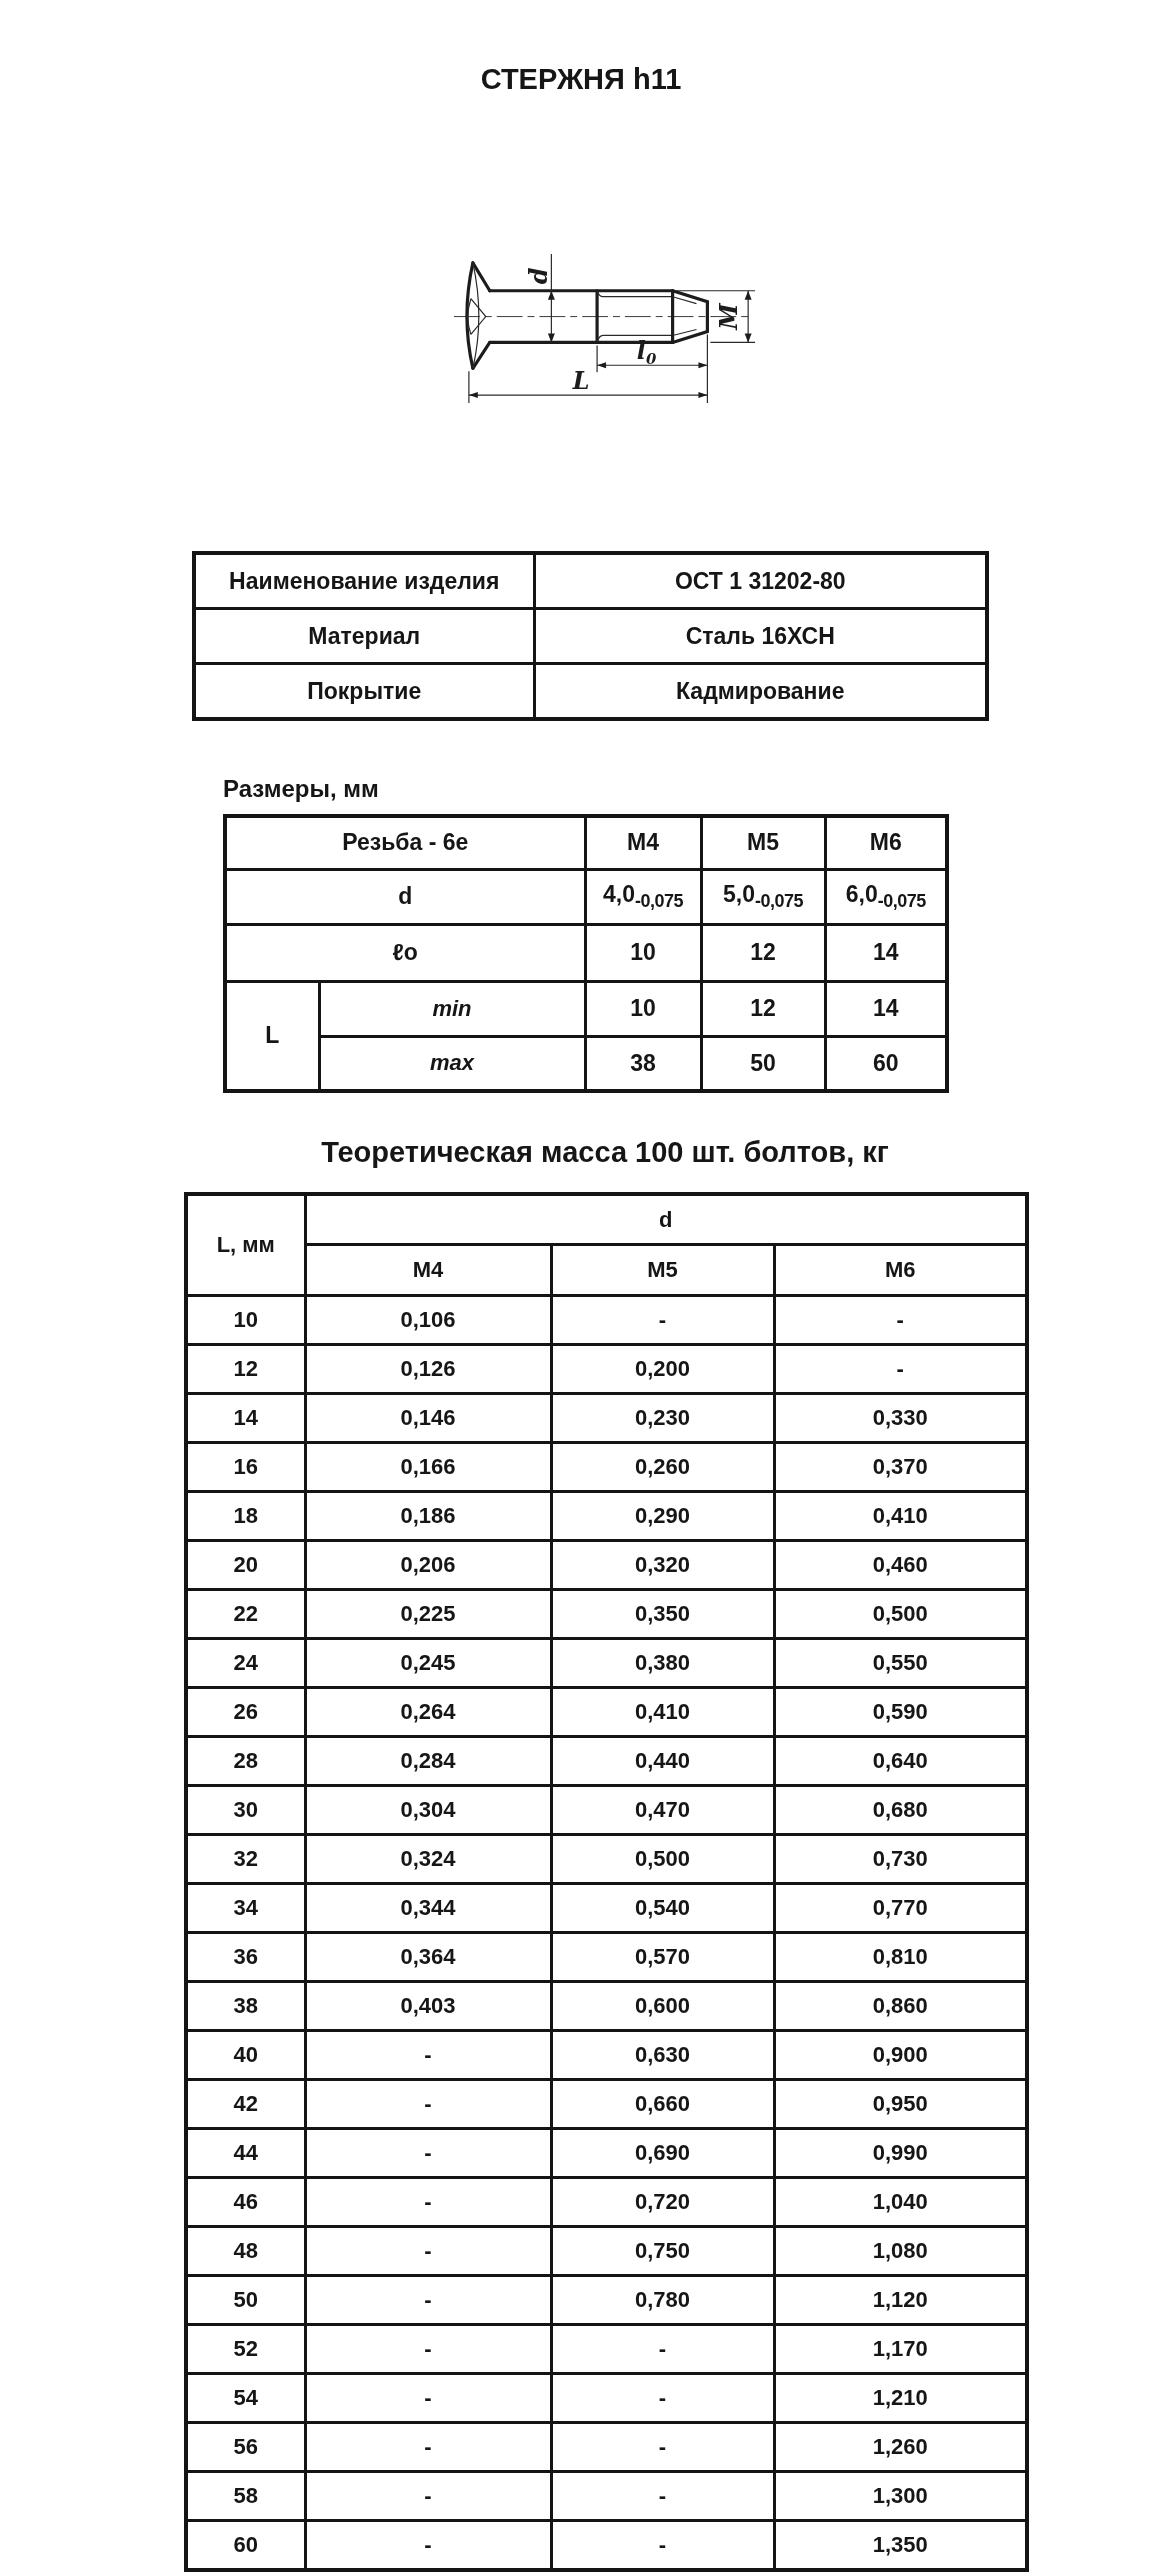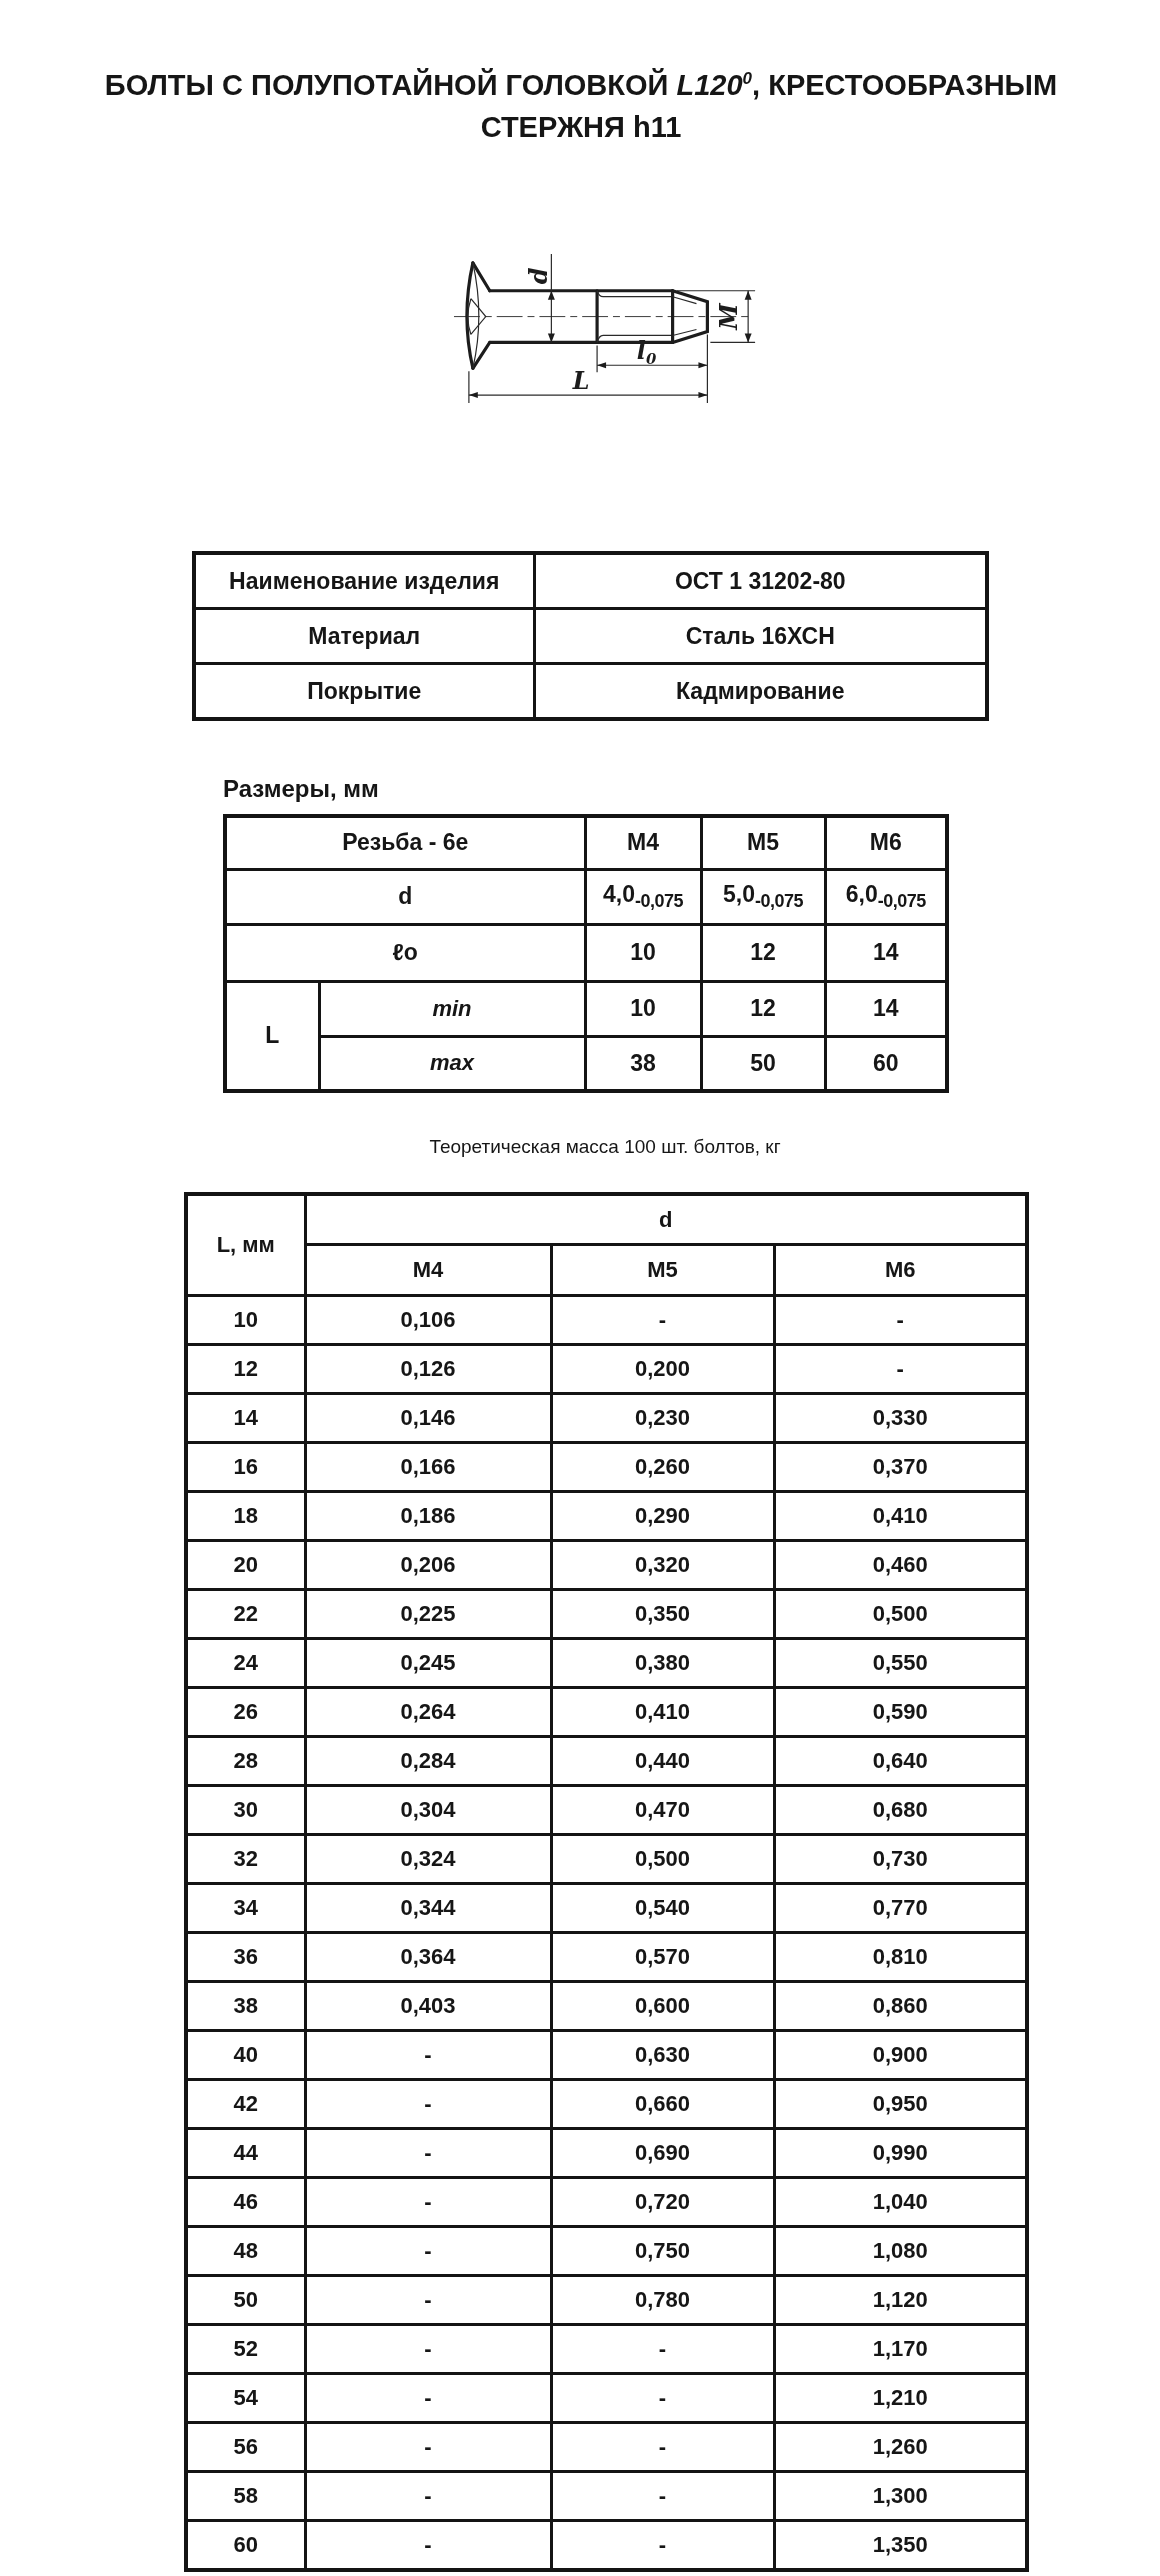--- a/index.html
+++ b/index.html
@@ -42,21 +42,21 @@
   #dim-table { left:223px; top:814px; }
   #dim-table table { width:723px; border:4px solid #141414; }
   #dim-table td { font-size:23px; }
   #dim-table sub { font-size:18px; vertical-align:-5px; letter-spacing:-0.5px; }
   #dim-table .it { font-style:italic; font-size:22px; }
   .r53 { height:53px; } .r55 { height:55px; } .r57 { height:57px;margin-top:32px; }
 
   
   #mass-caption {
     left:184px; top:1136px; width:842px;
-    text-align:center; font-size:19px; font-weight:normal;
+    text-align:center; font-size:29px; font-weight:bold;
   }
   #mass-table { left:184px; top:1192px; }
   #mass-table table { width:842px; border:4px solid #141414; }
   #mass-table td { font-size:22px; }
   #mass-table thead tr.h1 td { height:47px; }
   #mass-table thead tr.h2 td { height:48px; }
   #mass-table tbody tr { height:49px; }
 
   
   #drawing { left:452px; top:246px; }
@@ -66,21 +66,20 @@
   #drawing .arr  { fill:#1c1c1c; stroke:none; }
   #drawing text {
     font-family:"DejaVu Serif", serif; font-style:italic; font-weight:bold;
     fill:#1c1c1c; font-size:24px;
   }
 </style>
 </head>
 <body>
 
 <div id="title" class="abs">
-  <div><span>БОЛТЫ С ПОЛУПОТАЙНОЙ ГОЛОВКОЙ </span><span class="ang"><span>L120</span><sup>0</sup></span><span>, КРЕСТООБРАЗНЫМ</span></div>
   <div>СТЕРЖНЯ h11</div>
 </div>
 
 <svg id="drawing" class="abs" width="318" height="167" viewBox="0 0 320 168">
 
   <line class="cl" x1="2" y1="71" x2="302" y2="71" stroke-dasharray="26 5 7 5"></line>
 
   <path class="bold" d="M 21,17 Q 9,71 21,123"></path>
   <path class="bold" d="M 21,17 L 38,45 M 21,123 L 38,97"></path>
   <path class="thin" d="M 21,17 Q 33,71 21,123"></path>

